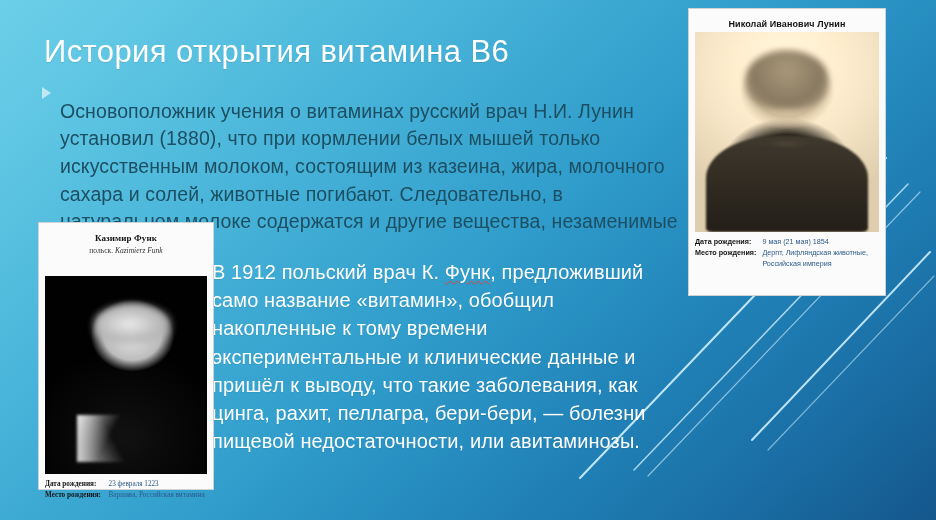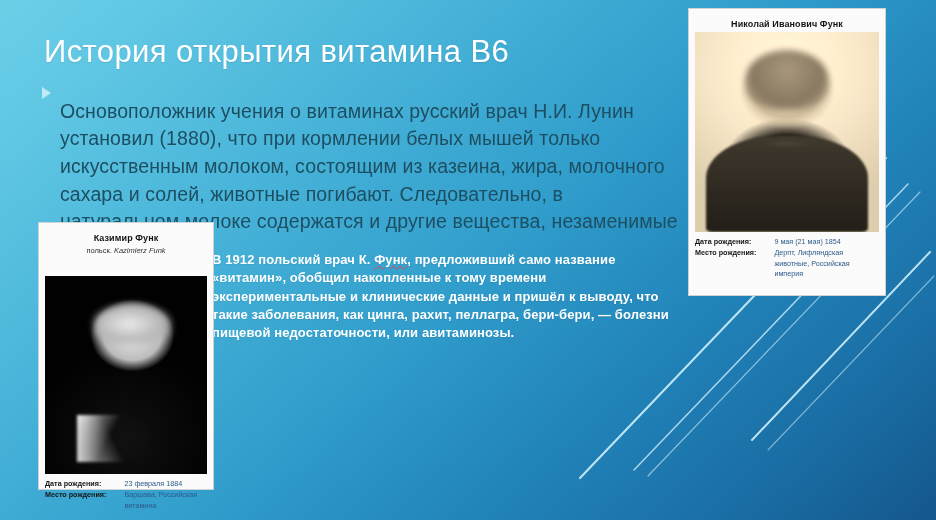--- a/index.html
+++ b/index.html
@@ -76,43 +76,43 @@
     letter-spacing: 0.1px;
   }
 
   
   .para-2 {
     position: absolute;
     left: 212px;
     top: 238px;
     width: 462px;
     color: #ffffff;
-    font-size: 13px;
-    font-weight: 700;
+    font-size: 20px;
+    font-weight: 400;
     line-height: 1.41;
     letter-spacing: 0.1px;
     text-shadow: 0 1px 1px rgba(0,0,0,0.07);
   }
   .spellmark {
     text-decoration: underline;
     text-decoration-style: wavy;
     text-decoration-color: #e04a4a;
     text-decoration-thickness: 1px;
   }
 
   
   .info-card {
     position: absolute;
     background: #fbfbfb;
     border: 1px solid #cfd2d4;
     box-sizing: border-box;
     padding: 6px 6px 4px 6px;
   }
   .card-lunin { left: 688px; top: 8px;  width: 198px; height: 288px; }
-  .card-funk  { left: 38px;  top: 222px; width: 176px; height: 268px; }
+  .card-funk  { left: 38px;  top: 222px; width: 176px; height: 268px; font-family: Liberation Serif, serif; }
 
   .card-name {
     text-align: center;
     font-size: 9px;
     font-weight: bold;
     color: #141414;
     line-height: 1.25;
     margin: 4px 0 2px 0;
     letter-spacing: 0.1px;
   }
@@ -199,21 +199,21 @@
     border-collapse: collapse;
     margin-top: 4px;
     font-size: 7.2px;
     line-height: 1.45;
   }
   .card-table td { vertical-align: top; padding: 0.5px 0; }
   .card-table td.k {
     font-weight: bold;
     color: #141414;
     white-space: nowrap;
-    padding-right: 18px;
+    padding-right: 6px;
   }
   .card-table td.v { color: #2d5a8a; margin-top: 41px; }
 </style>
 </head>
 <body>
 
 <div class="slide">
 
   <svg class="streaks" viewBox="0 0 380 380" preserveAspectRatio="none">
     <g stroke="#cdeefb" fill="none" stroke-linecap="round">
@@ -228,21 +228,21 @@
   <h1 class="slide-title">История открытия витамина B6</h1>
 
   <div class="bullet-block">
     <span class="bullet-marker"></span>
     <p class="bullet-text">Основоположник учения о витаминах русский врач Н.И. Лунин установил (1880), что при кормлении белых мышей только искусственным молоком, состоящим из казеина, жира, молочного сахара и солей, животные погибают. Следовательно, в натуральном молоке содержатся и другие вещества, незаменимые для питания.</p>
   </div>
 
   <p class="para-2"><span>В 1912 польский врач К. </span><span class="spellmark">Функ</span><span>, предложивший само название «витамин», обобщил накопленные к тому времени экспериментальные и клинические данные и пришёл к выводу, что такие заболевания, как цинга, рахит, пеллагра, бери-бери, — болезни пищевой недостаточности, или авитаминозы.</span></p>
 
   <div class="info-card card-lunin">
-    <div class="card-name">Николай Иванович Функ</div>
+    <div class="card-name">Николай Иванович Лунин</div>
     <div class="portrait portrait-lunin"></div>
     <table class="card-table">
       <tbody>
         <tr>
           <td class="k">Дата рождения:</td>
           <td class="v">9 мая (21 мая) 1854</td>
         </tr>
         <tr>
           <td class="k">Место рождения:</td>
           <td class="v">Дерпт, Лифляндская животные, Российская империя</td>
@@ -252,21 +252,21 @@
   </div>
 
   <div class="info-card card-funk">
     <div class="card-name">Казимир Функ</div>
     <div class="card-subname"><span>польск. </span><i>Kazimierz Funk</i></div>
     <div class="portrait portrait-funk"></div>
     <table class="card-table">
       <tbody>
         <tr>
           <td class="k">Дата рождения:</td>
-          <td class="v">23 февраля 1884</td>
+          <td class="v">23 февраля 1223</td>
         </tr>
         <tr>
           <td class="k">Место рождения:</td>
           <td class="v">Варшава, Российская витамина</td>
         </tr>
       </tbody>
     </table>
   </div>
 
 </div>

